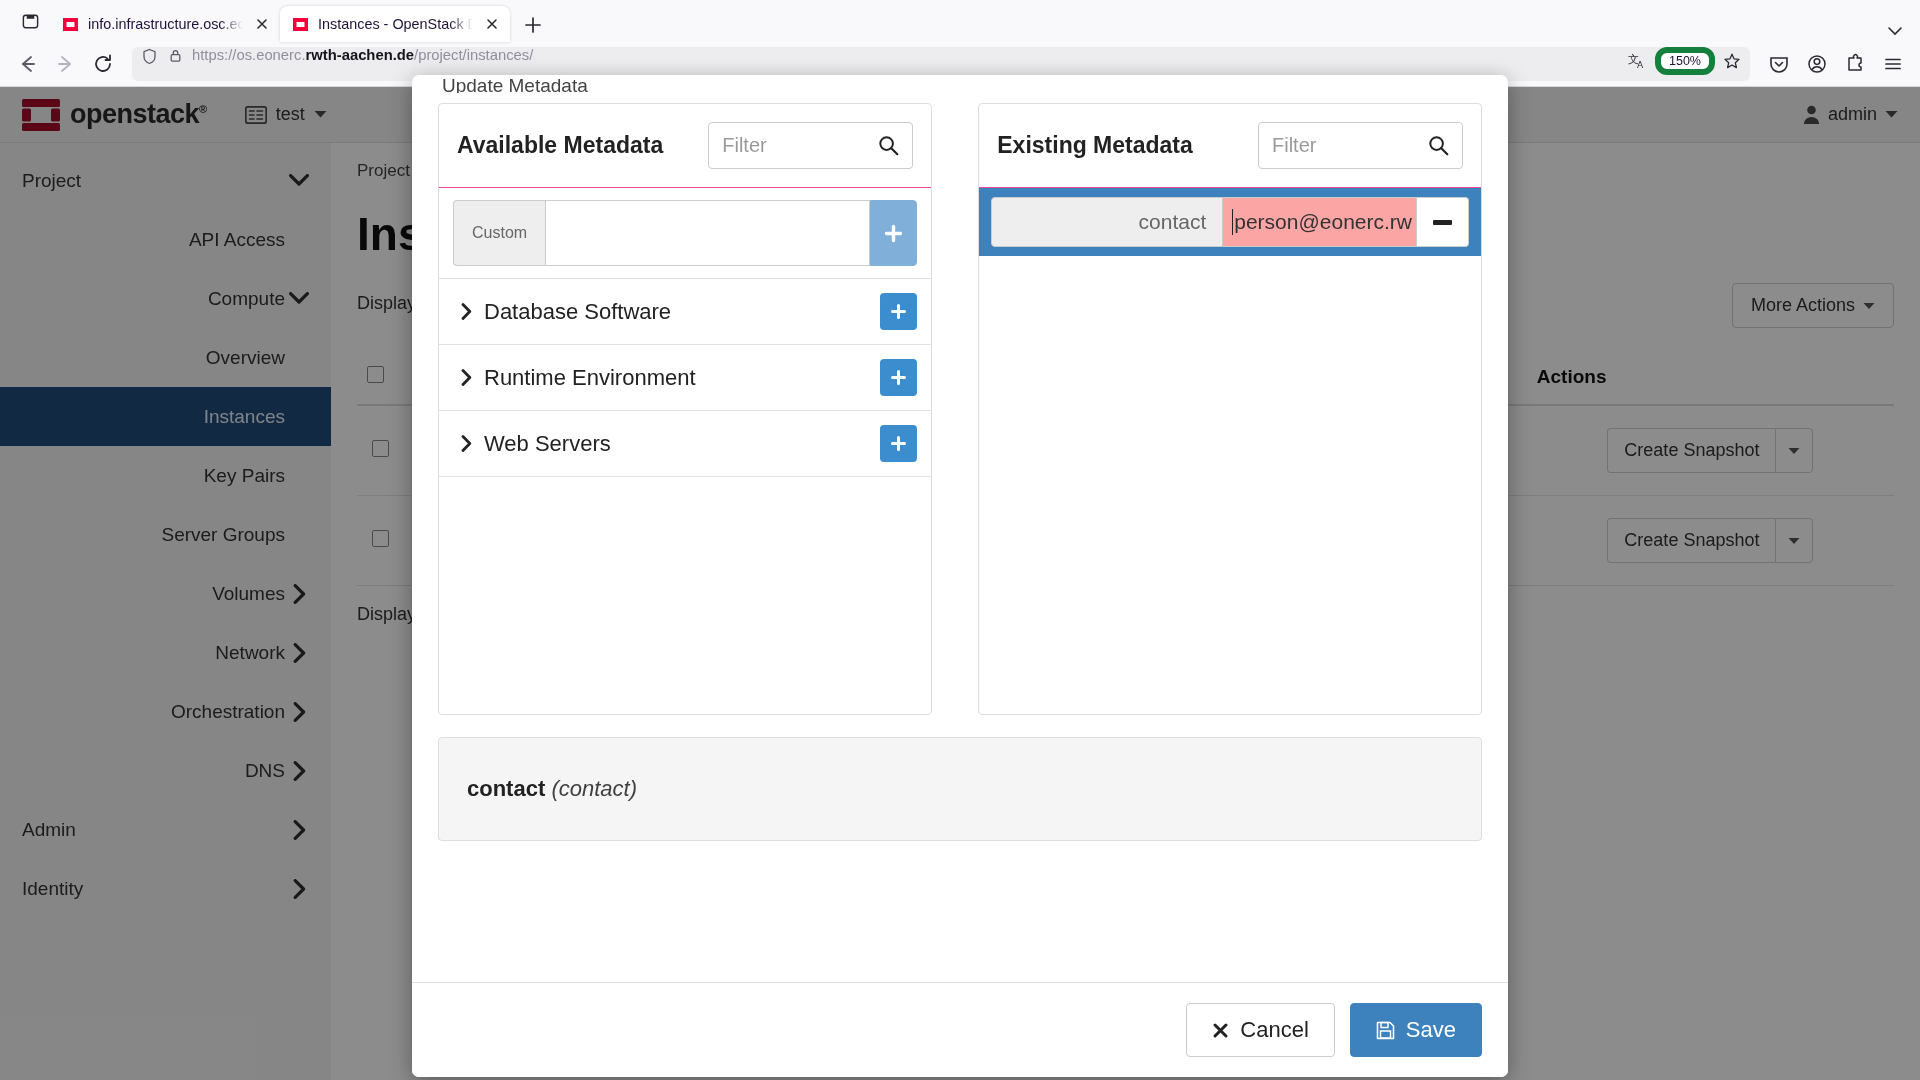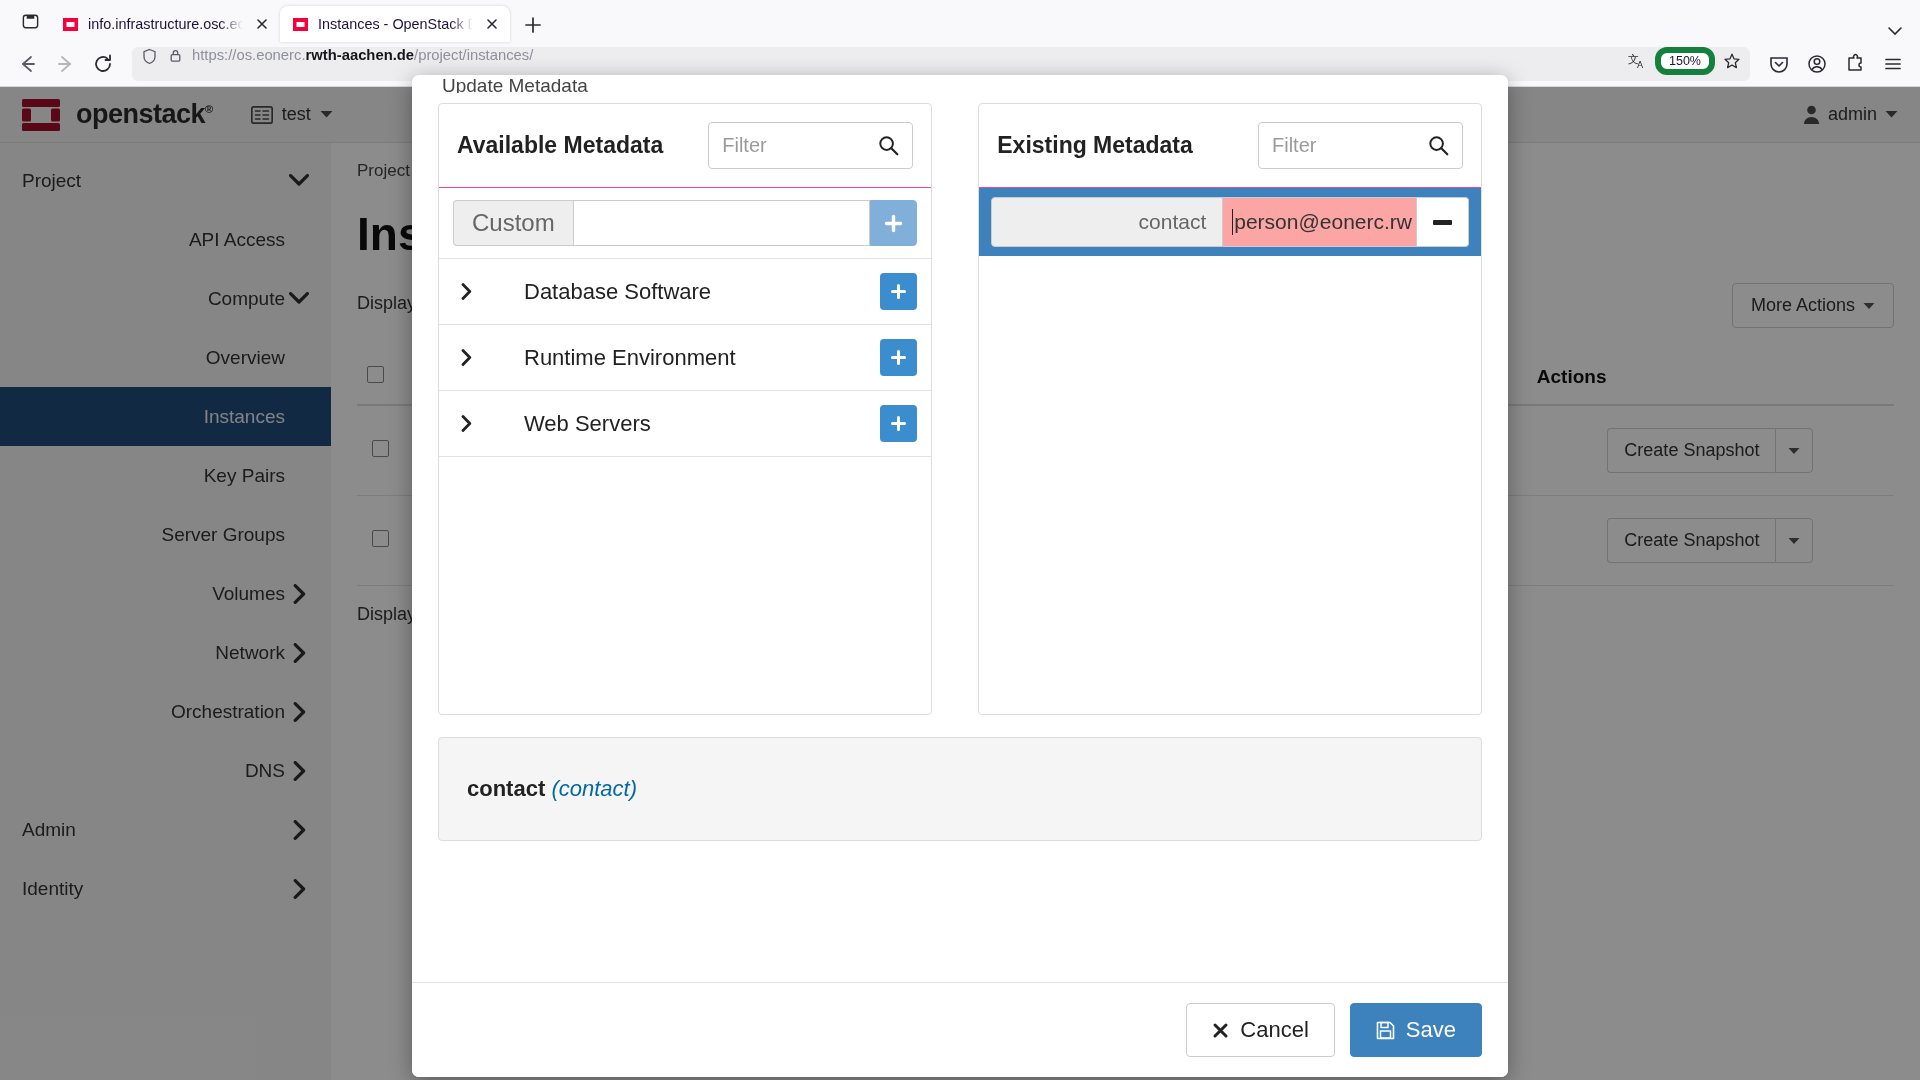--- a/index.html
+++ b/index.html
@@ -56,21 +56,21 @@
   }
   .chrome-sep { width: 1920px; height: 1px; background: #d7d7db; }
 
   
   #page { position: relative; width: 1920px; height: 993px; background: #fff; }
 
   .os-header {
     height: 56px; background: #f5f5f5; display: flex; align-items: center;
     padding: 0 22px; border-bottom: 1px solid #e0e0e0;
   }
-  .os-logo { display: flex; align-items: center; gap: 16px; text-align: center; }
+  .os-logo { display: flex; align-items: center; gap: 10px; text-align: center; }
   .os-logo-text { font-size: 27px; font-weight: 700; color: #2a2a2a; letter-spacing: -.5px; }
   .os-logo-text sup { font-size: 11px; vertical-align: super; }
   .proj-switch {
     margin-left: 38px; display: flex; align-items: center; gap: 9px;
     font-size: 18px; color: #333;
   }
   .os-header-right { margin-left: auto; display: flex; align-items: center; gap: 8px; font-size: 18px; color: #333; }
 
   .os-body { display: flex; height: 937px; }
   .sidebar { width: 331px; flex: 0 0 331px; background: #f5f5f5; padding-top: 8px; }
@@ -138,35 +138,35 @@
   .filter-box {
     margin-left: auto; width: 205px; height: 47px; border: 1px solid #ccc; border-radius: 4px;
     display: flex; align-items: center; padding: 0 13px; background: #fff;
   }
   .filter-box .ph { font-size: 20px; color: #9a9a9a; }
   .filter-box .mag { margin-left: auto; }
 
   .custom-row { display: flex; align-items: stretch; padding: 12px 14px; border-bottom: 1px solid #e2e2e2; }
   .custom-label {
     border: 1px solid #ccc; border-right: none; background: #eee; color: #666;
-    font-size: 24px; padding: 8px 18px; display: flex; align-items: center;
+    font-size: 16px; padding: 23px 18px; display: flex; align-items: center;
     border-radius: 4px 0 0 4px;
   }
   .custom-input { flex: 1 1 auto; border: 1px solid #ccc; background: #fff; }
   .add-btn {
     width: 47px; background: #80b0da; border: 1px solid #80b0da; border-radius: 0 4px 4px 0;
     color: #fff; font-size: 25px; display: flex; align-items: center; justify-content: center;
   }
 
   .meta-item {
     display: flex; align-items: center; padding: 14px 14px 14px 22px;
     border-bottom: 1px solid #e2e2e2; gap: 12px;
   }
   .meta-item .chev { color: #222; font-weight: 700; font-size: 20px; }
-  .meta-item .name { font-size: 22px; color: #222; margin-left: 40px; }
+  .meta-item .name { font-size: 22px; color: #222; }
   .meta-item .sq-add {
     margin-left: auto; width: 37px; height: 37px; background: #3c8dcd;
     color: #fff; border-radius: 4px; display: flex; align-items: center;
     justify-content: center; font-size: 22px; font-weight: 700;
   }
 
   .existing-row {
     background: #3d82bd; padding: 9px 12px; display: flex; align-items: stretch; gap: 0;
   }
   .ex-key {
@@ -185,21 +185,21 @@
     border-left: none; border-radius: 0 4px 4px 0; display: flex;
     align-items: center; justify-content: center; height: 50px;
   }
   .ex-remove .dash { width: 19px; height: 5px; background: #222; border-radius: 1px; }
 
   .desc-box {
     margin: 22px 0 0; border: 1px solid #ddd; border-radius: 4px;
     background: #f5f5f5; height: 104px; display: flex; align-items: center;
     padding: 0 28px; font-size: 22px; color: #222;
   }
-  .desc-box i { color: #0369a1; }
+  .desc-box i { color: #404040; }
 
   .modal-footer {
     border-top: 1px solid #e2e2e2; padding: 20px 26px; display: flex;
     justify-content: flex-end; gap: 15px; background: #fff;
   }
   .mbtn {
     font-size: 22px; padding: 13px 25px; border-radius: 4px; border: 1px solid #ccc;
     background: #fff; color: #222; display: inline-flex; align-items: center; gap: 11px;
   }
   .mbtn.primary { background: #3d82bd; border-color: #3d82bd; color: #fff; }

